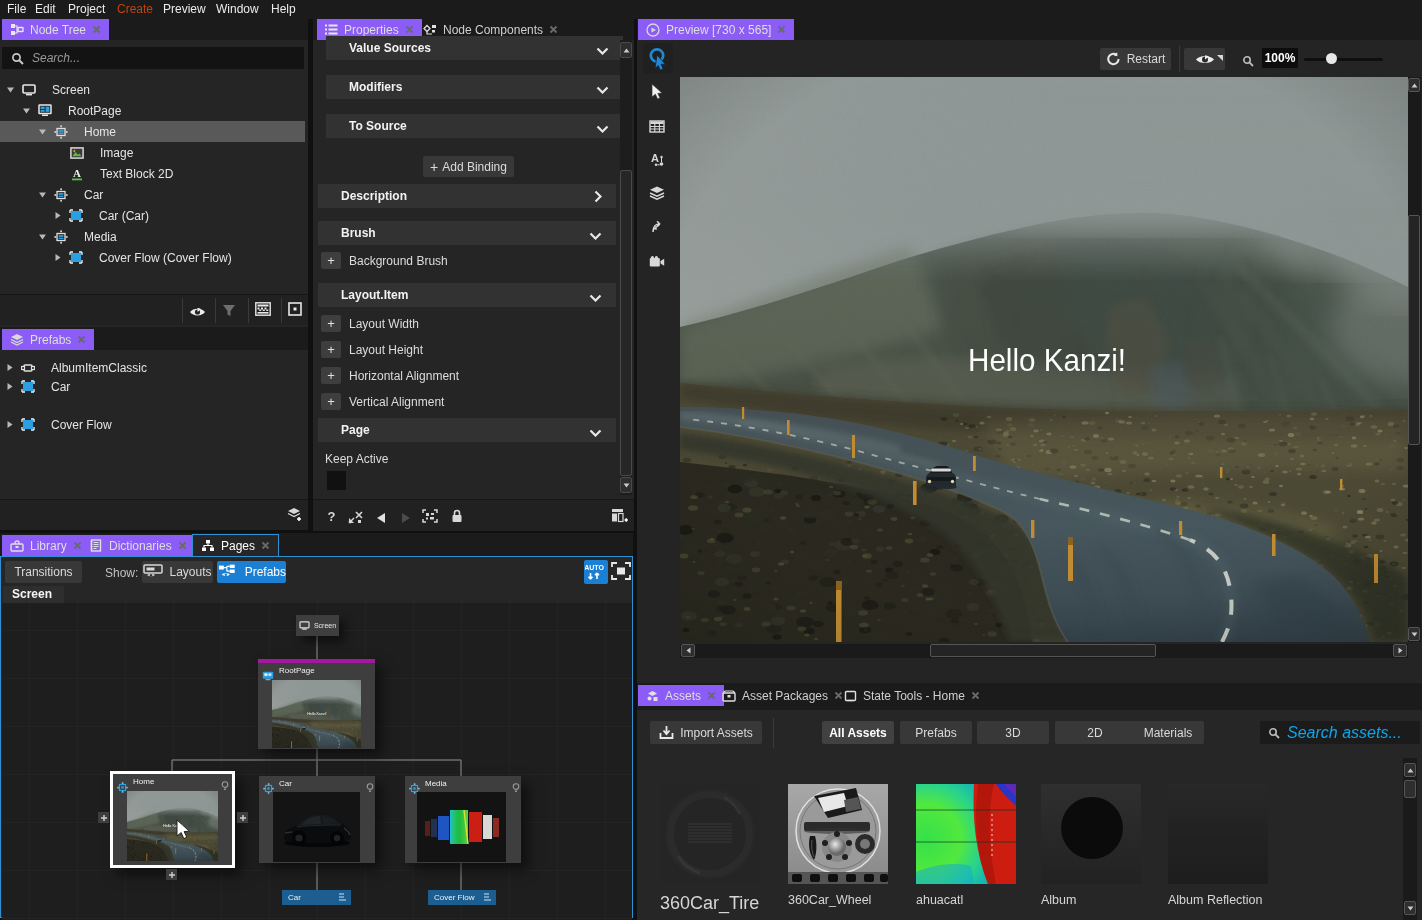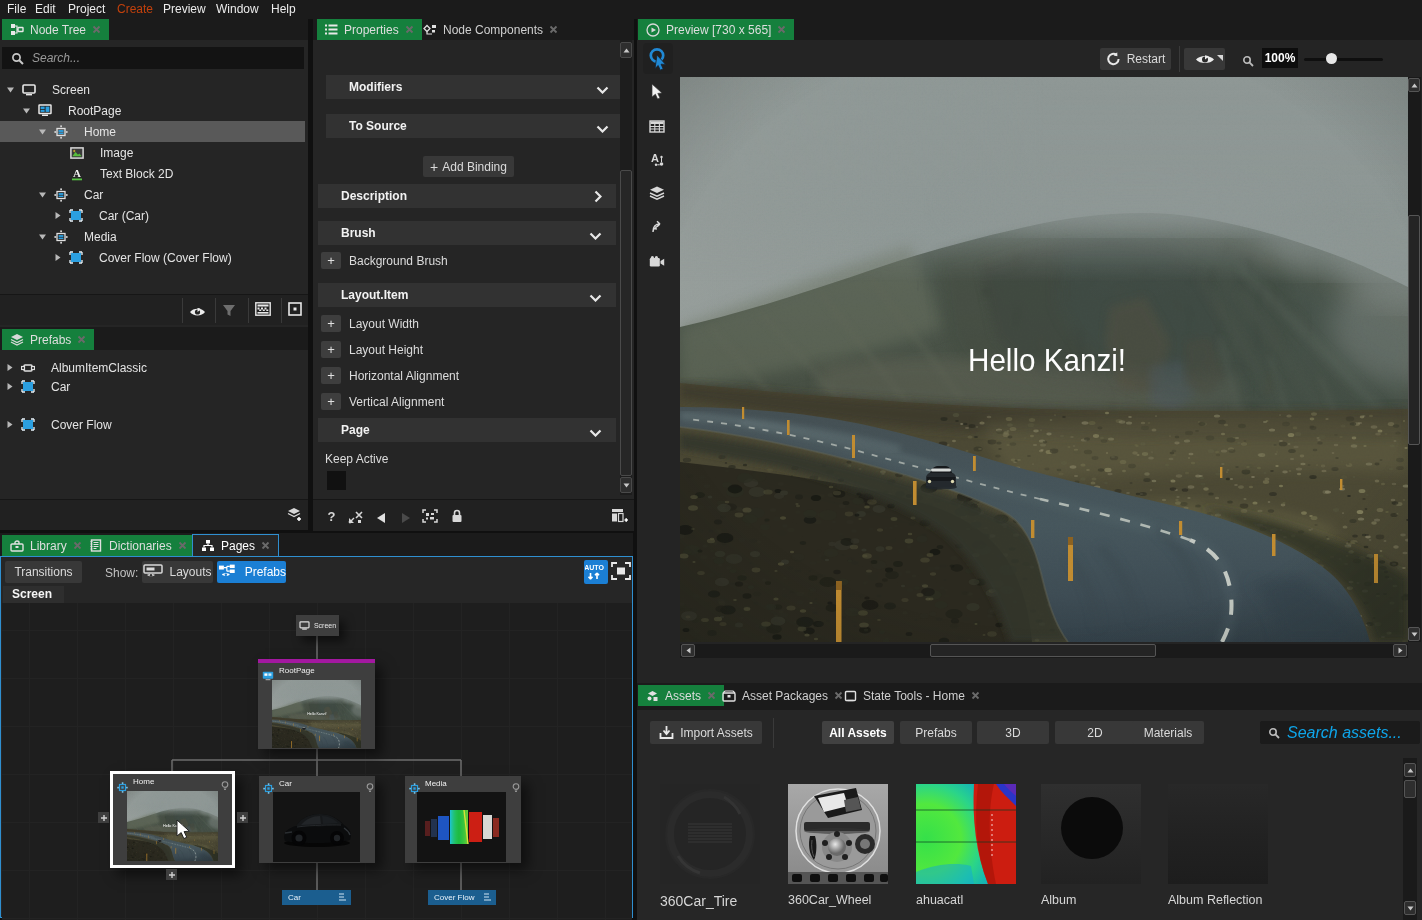--- a/index.html
+++ b/index.html
@@ -1,18 +1,18 @@
 <!DOCTYPE html>
 <html><head><meta charset="utf-8">
 <style>
 *{margin:0;padding:0;box-sizing:border-box}
 html,body{width:1422px;height:920px;overflow:hidden;background:#101010;font-family:"Liberation Sans",sans-serif;-webkit-font-smoothing:antialiased}
 .abs{position:absolute}
 .panel{position:absolute;background:#252525}
-.tabchip{position:absolute;height:21px;background:#15803d;display:flex;align-items:center;gap:6px;padding:0 8px;color:#dedede;font-size:12px;white-space:nowrap}
+.tabchip{position:absolute;height:21px;background:#8b5cf6;display:flex;align-items:center;gap:6px;padding:0 8px;color:#dedede;font-size:12px;white-space:nowrap}
 .tabflat{position:absolute;height:21px;display:flex;align-items:center;gap:6px;padding:0 8px;color:#cfcfcf;font-size:12px;white-space:nowrap}
 .sechead{position:absolute;background:#323232;color:#f2f2f2;font-weight:bold;font-size:12px;display:flex;align-items:center}
 .plusbtn{position:absolute;width:20px;height:17px;background:#3e3e3e;border-radius:2px;color:#e0e0e0;display:flex;align-items:center;justify-content:center;font-size:13px}
 .lbl{position:absolute;color:#dcdcdc;font-size:12px;white-space:nowrap}
 .btn{position:absolute;background:#383838;border-radius:2px;color:#dadada;font-size:12px;display:flex;align-items:center;justify-content:center;gap:6px}
 .treerow{display:flex;align-items:center;height:21px;color:#e4e4e4;font-size:12px;gap:7px}
 .treerow span{margin-left:9px}
 </style></head>
 <body>
 
@@ -1958,20 +1958,23 @@
       <rect x="9" y="1" width="4" height="3" fill="#e0e0e0"></rect>
       <rect x="9" y="6" width="3" height="2.5" fill="#e0e0e0"></rect>
       <path d="M4,7.5 L4,10 L9,10" stroke="#e0e0e0" stroke-width="1.2" fill="none"></path>
     </svg>
     <span>Node Components</span>
     <svg width="9" height="9" viewBox="0 0 9 9" style="">
       <path d="M1.5,1.5 L7.5,7.5 M7.5,1.5 L1.5,7.5" stroke="#6a6a6a" stroke-width="1.8"></path>
     </svg>
   </div>
 <div class="panel" style="left:313px;top:40px;width:321px;height:491px">
+<div class="sechead" style="left:13px;top:-4px;width:297px;height:24px;padding-left:23px">Value Sources<div class="abs" style="right:14px;top:8px"><svg width="13" height="8" viewBox="0 0 13 8" style="">
+          <path d="M1.5,1.5 L6.5,6.5 L11.5,1.5" stroke="#e8e8e8" stroke-width="2.2" fill="none"></path>
+        </svg></div></div>
 <div class="sechead" style="left:13px;top:35px;width:297px;height:24px;padding-left:23px">Modifiers<div class="abs" style="right:14px;top:8px"><svg width="13" height="8" viewBox="0 0 13 8" style="">
           <path d="M1.5,1.5 L6.5,6.5 L11.5,1.5" stroke="#e8e8e8" stroke-width="2.2" fill="none"></path>
         </svg></div></div>
 <div class="sechead" style="left:13px;top:74px;width:297px;height:24px;padding-left:23px">To Source<div class="abs" style="right:14px;top:8px"><svg width="13" height="8" viewBox="0 0 13 8" style="">
           <path d="M1.5,1.5 L6.5,6.5 L11.5,1.5" stroke="#e8e8e8" stroke-width="2.2" fill="none"></path>
         </svg></div></div>
 <div class="btn" style="left:110px;top:116px;width:91px;height:21px">
       <span style="font-size:14px;margin-right:-2px">+</span>
       <span>Add Binding</span>
     </div>
@@ -2411,21 +2414,21 @@
           <path d="M28,43 H72"></path>
           <path d="M28,46 H72"></path>
           <path d="M28,49 H72"></path>
           <path d="M28,52 H72"></path>
           <path d="M28,55 H72"></path>
           <path d="M28,58 H72"></path>
         </g>
         <path d="M18,72 A40,40 0 0 0 40,89" stroke="#353535" stroke-width="3" fill="none"></path>
         <path d="M80,30 A40,40 0 0 0 64,13" stroke="#333" stroke-width="3" fill="none"></path>
       </svg></div>
-<div class="abs" style="left:23px;top:183px;color:#d6d6d6;font-size:14px">360Car_Tire</div>
+<div class="abs" style="left:23px;top:183px;color:#d6d6d6;font-size:18px">360Car_Tire</div>
 <div class="abs" style="left:151px;top:74px;width:100px;height:100px"><svg width="100" height="100" viewBox="0 0 100 100" style="">
         <defs>
           <linearGradient id="wbg" x1="0" y1="0" x2="0" y2="1">
             <stop offset="0" stop-color="#a8a8a8"></stop>
             <stop offset="1" stop-color="#888"></stop>
           </linearGradient>
           <radialGradient id="hub" cx="0.4" cy="0.35">
             <stop offset="0" stop-color="#e8e8e8"></stop>
             <stop offset="1" stop-color="#6a6a6a"></stop>
           </radialGradient>

